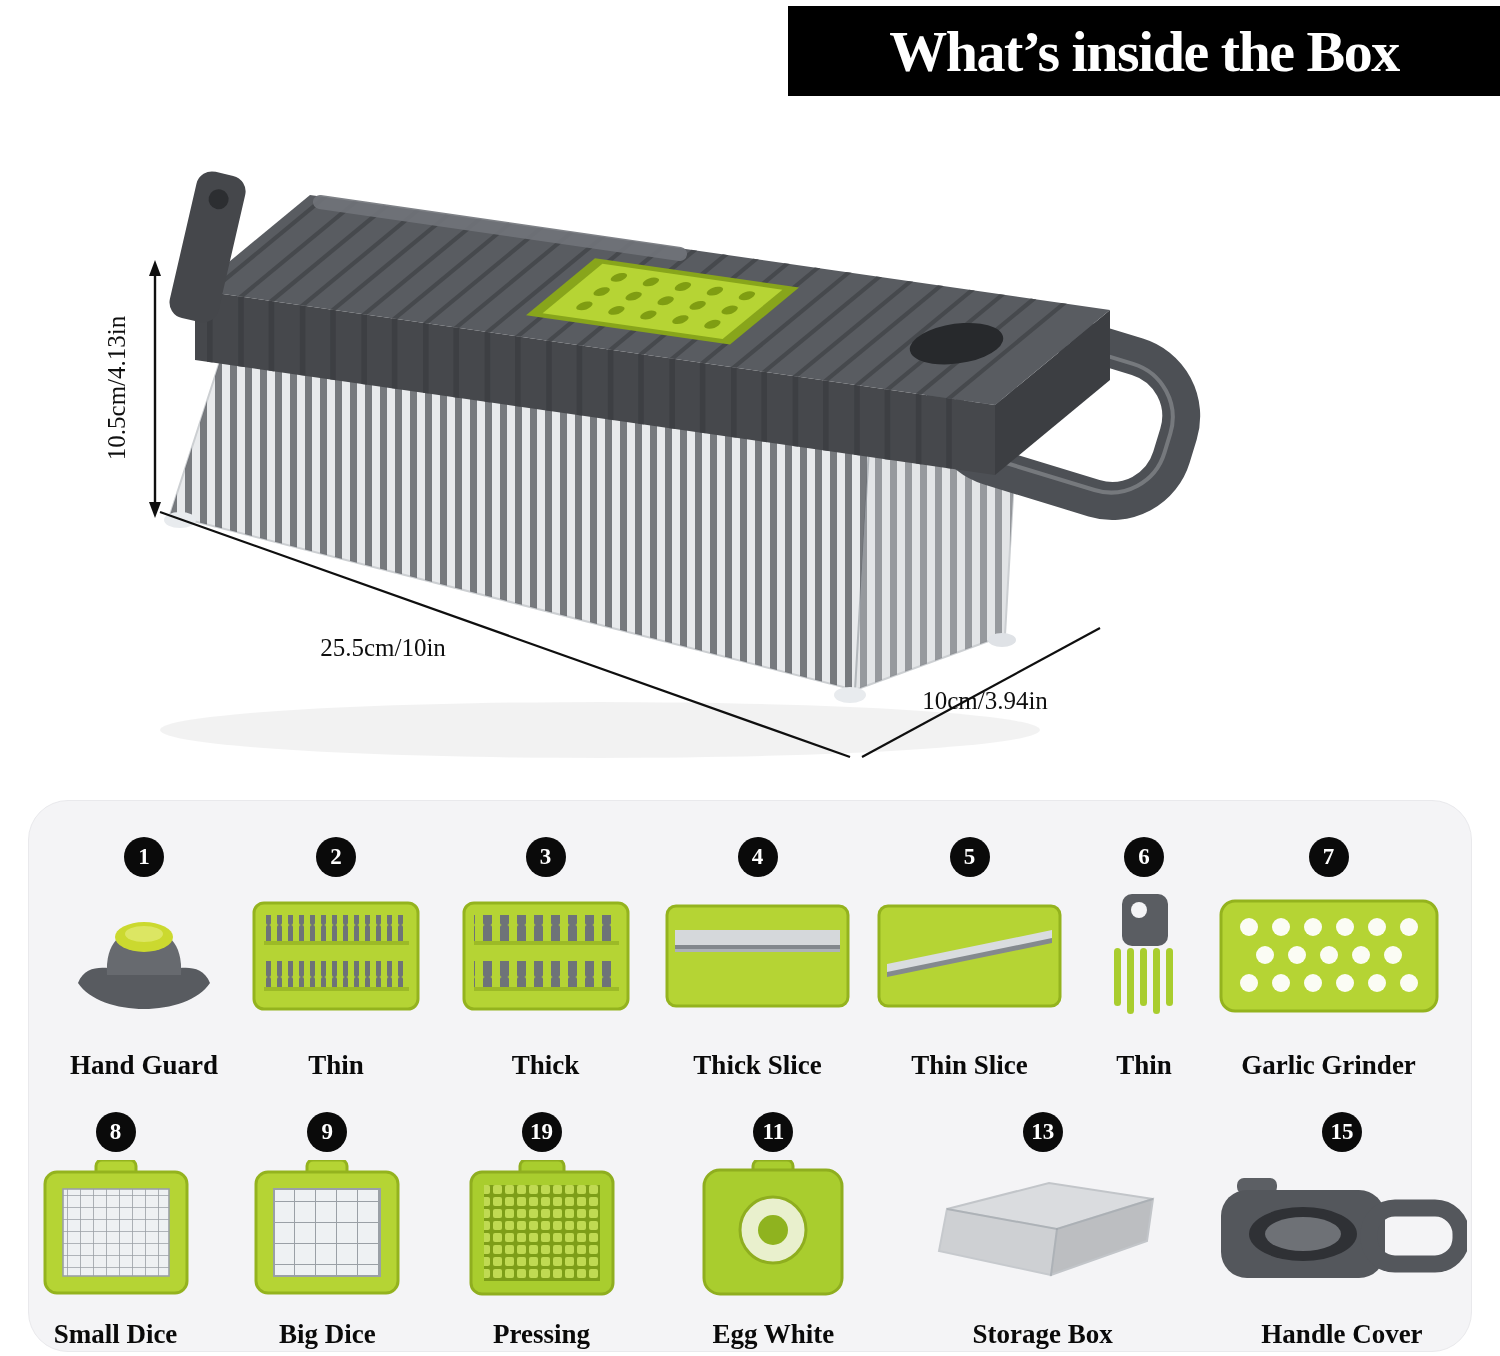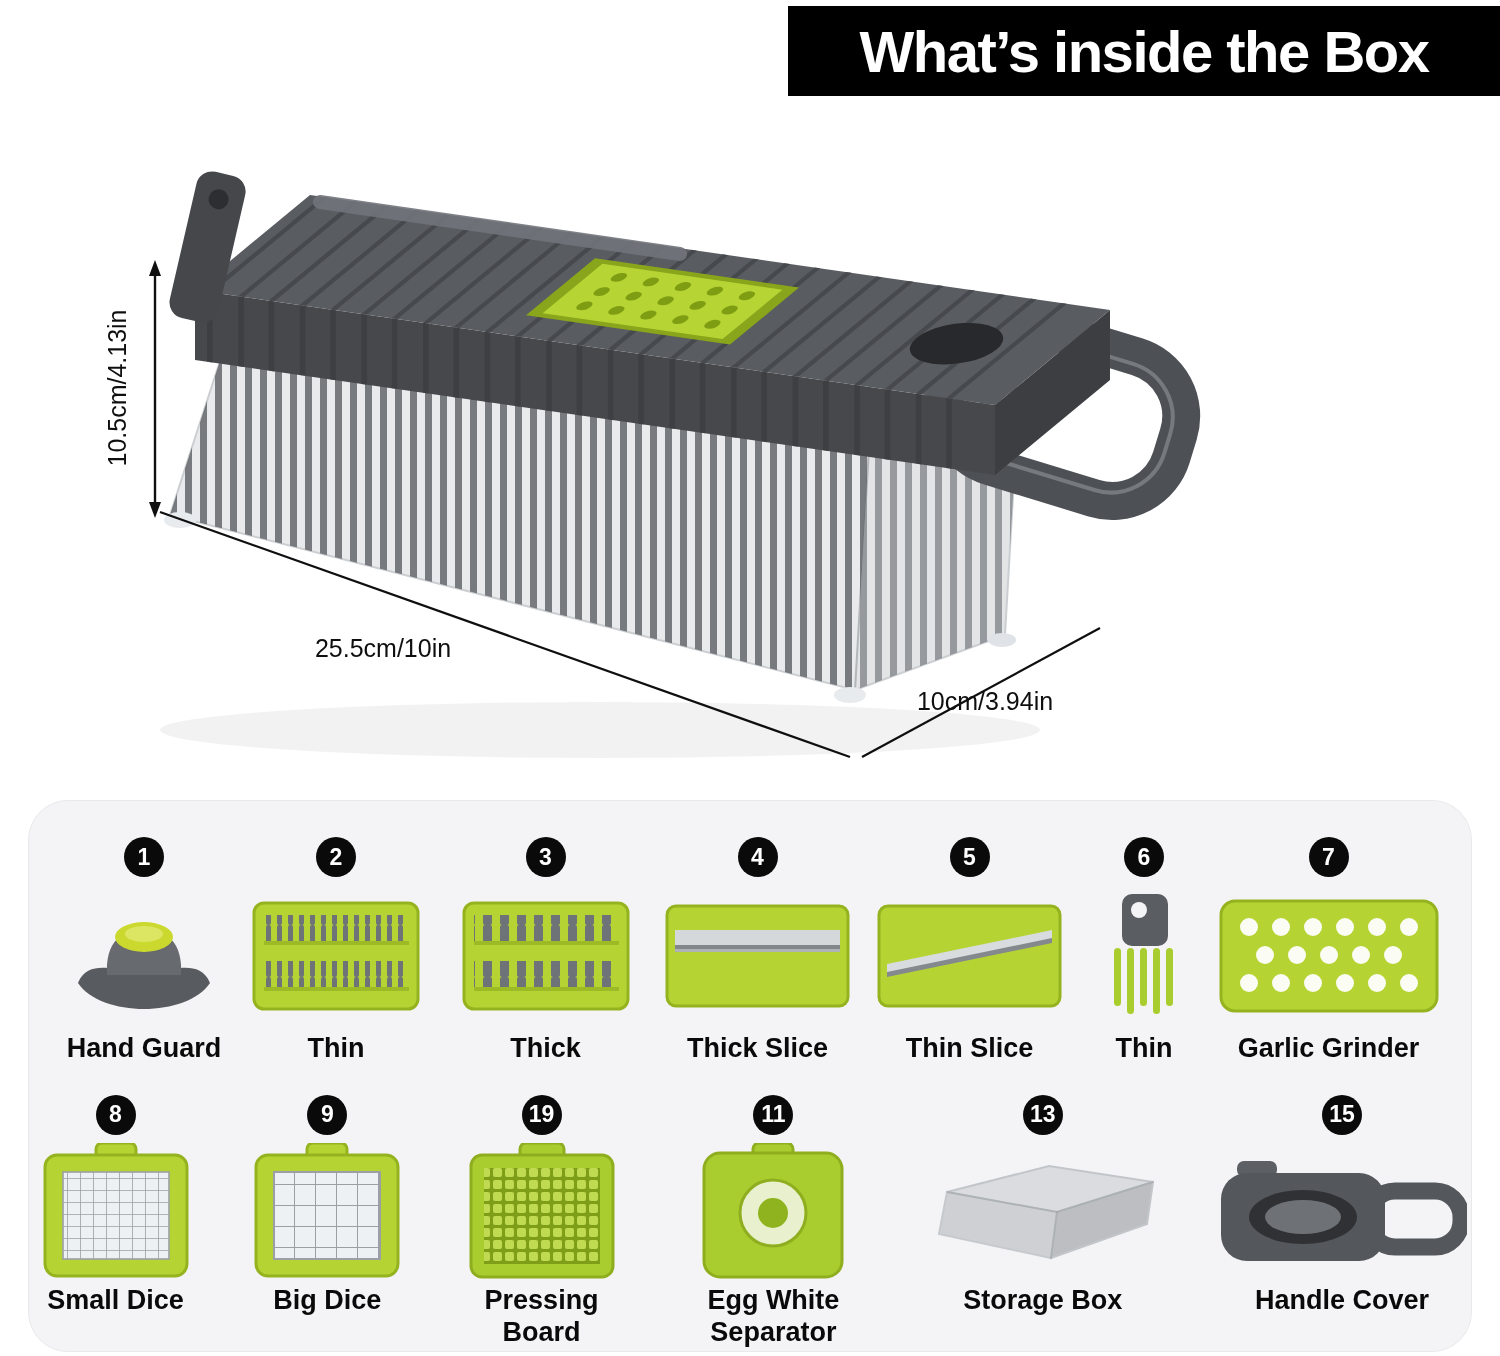--- a/index.html
+++ b/index.html
@@ -1,17 +1,17 @@
 <!DOCTYPE html>
 <html><head>
 <meta charset="utf-8">
 <style>
   *{box-sizing:border-box;margin:0;padding:0}
   body{background:#ffffff}
-  .page{position:relative;width:1500px;height:1356px;background:#ffffff;font-family:Liberation Sans, sans-serif;overflow:hidden}
+  .page{position:relative;width:1500px;height:1356px;background:#ffffff;font-family:Liberation Serif, serif;overflow:hidden}
 
   .title-banner{position:absolute;top:6px;left:788px;right:0;height:90px;background:#000;color:#fff;
     display:flex;align-items:center;justify-content:center;font-size:58px;font-weight:bold;letter-spacing:-1.5px}
 
   .product-wrap{position:absolute;left:80px;top:80px;width:1260px;height:710px}
 
   .dim-label{position:absolute;font-size:25px;color:#0f0f0f;white-space:nowrap;font-weight:500}
   .dim-height{left:117px;top:388px;transform:translate(-50%,-50%) rotate(-90deg)}
   .dim-length{left:383px;top:648px;transform:translate(-50%,-50%)}
   .dim-width{left:985px;top:701px;transform:translate(-50%,-50%)}
@@ -19,21 +19,21 @@
   .panel{position:absolute;left:28px;top:800px;width:1444px;height:552px;background:#f4f4f6;
     border:1px solid #e9e9ec;border-radius:40px}
   .acc-row{display:flex;justify-content:space-between;align-items:flex-start;flex-wrap:nowrap}
   .row1{margin:36px 30px 0}
   .row2{margin:30px 14px 0}
   .acc-item{display:flex;flex-direction:column;align-items:center;flex:0 1 auto}
   .badge{width:40px;height:40px;border-radius:50%;background:#0a0a0a;color:#fff;
     display:flex;align-items:center;justify-content:center;font-size:23px;font-weight:bold}
   .icon-box{height:138px;margin-top:10px;display:flex;align-items:center;justify-content:center}
   .row2 .icon-box{height:132px}
-  .acc-label{margin-top:8px;font-size:27px;font-weight:bold;color:#0a0a0a;text-align:center;line-height:1.18}
+  .acc-label{margin-top:25px;font-size:27px;font-weight:bold;color:#0a0a0a;text-align:center;line-height:1.18}
 </style>
 </head>
 <body>
 
 <div class="page">
 
   <div class="title-banner">What’s inside the Box</div>
 
   <div class="product-wrap">
     <svg viewBox="0 0 1260 710" width="1260" height="710">

